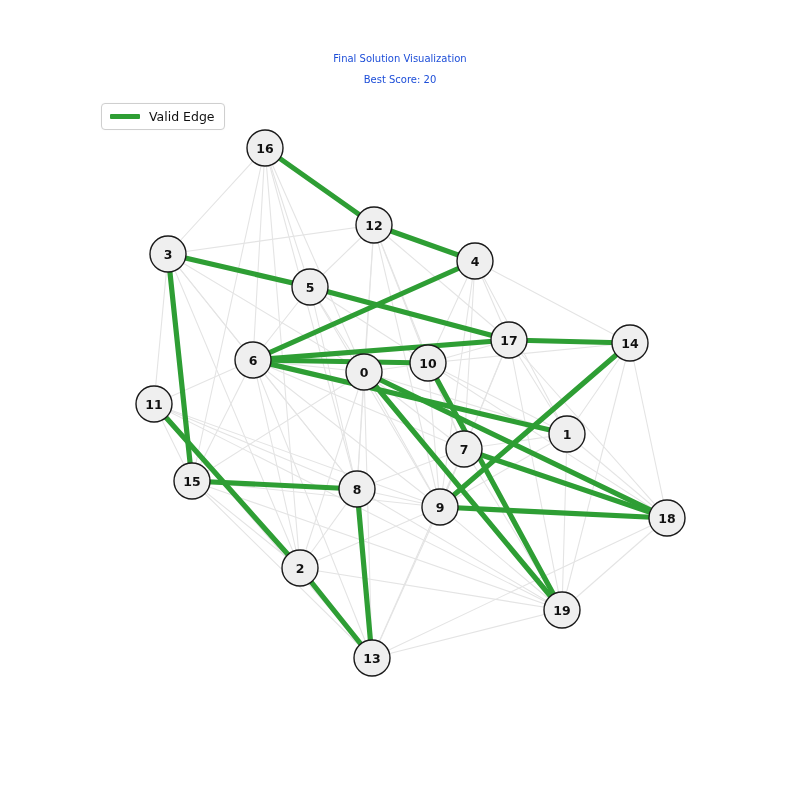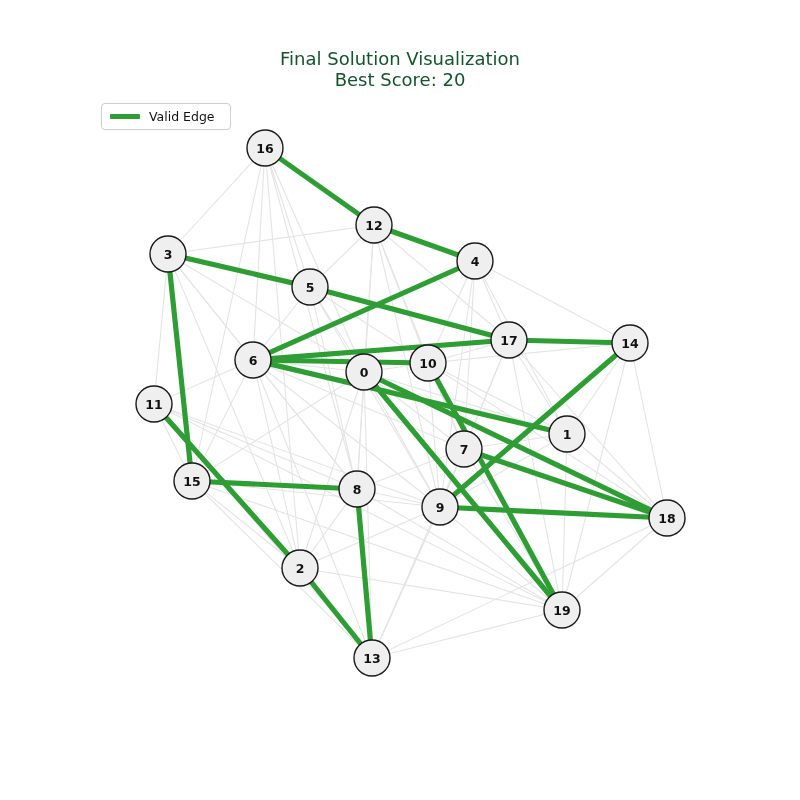--- a/index.html
+++ b/index.html
@@ -13,33 +13,33 @@
   #figure{
     position:absolute;
     left:0;top:0;
     width:800px;height:800px;
   }
   #title{
     position:absolute;
     left:0; top:48px;
     width:800px;
     text-align:center;
-    font-size:18px;
+    font-size:10px;
     line-height:21px;
-    color:#14532d;
+    color:#1d4ed8;
     white-space:pre-line;
     font-family:"DejaVu Sans", sans-serif;
   }
   #legend{
     position:absolute;
     left:101px; top:103px;
     background:#ffffff;
     border:1px solid #cfcfcf;
     border-radius:4px;
-    padding:5px 15px 5px 8px;
+    padding:5px 9px 5px 8px;
     display:flex;
     align-items:center;
     gap:9px;
     box-shadow:0 0 2px rgba(0,0,0,0.04);
   }
   #legend .swatch{
     display:block;
     width:30px;height:5px;
     border-radius:1px;
   }

